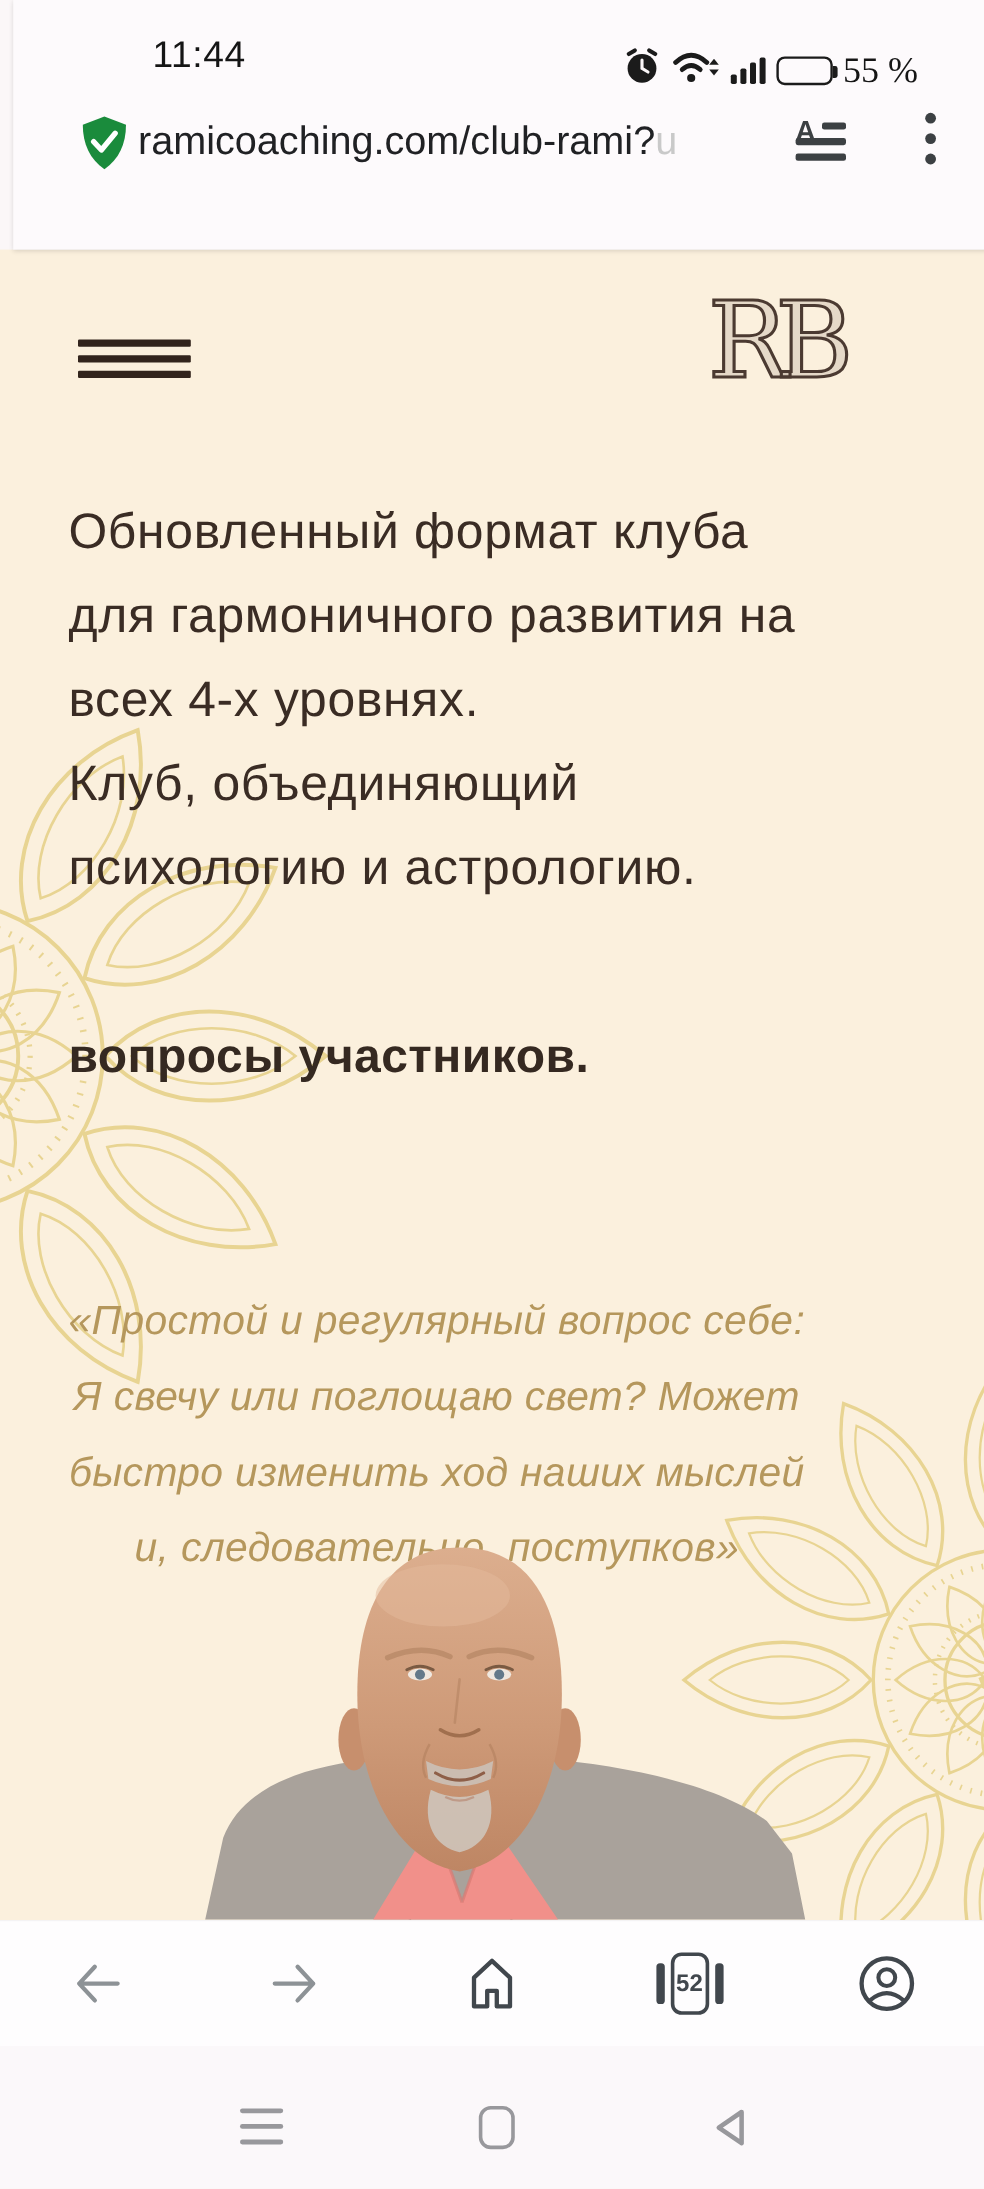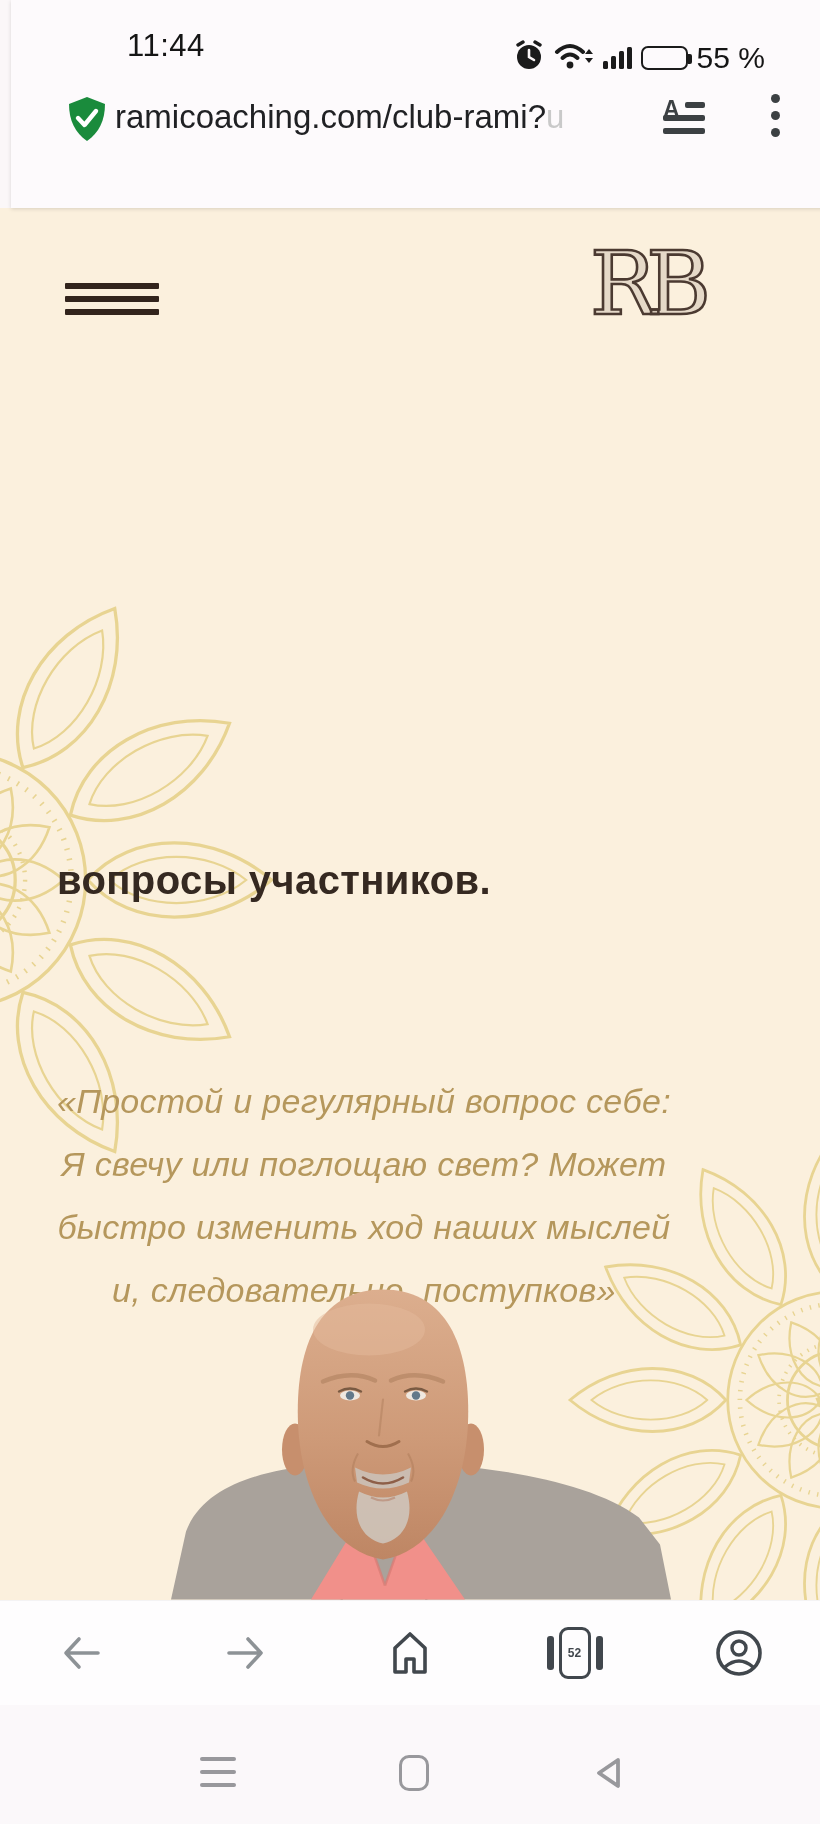--- a/index.html
+++ b/index.html
@@ -16,21 +16,21 @@
     background:#FDFAFC;
     box-shadow:0 1px 4px rgba(0,0,0,.14);
     z-index:10;
   }
   .statusbar { position:absolute; left:0; top:0; width:820px; height:80px; }
   .status-time {
     position:absolute; left:116px; top:28px;
     font-size:31px; font-weight:500; color:#151515; letter-spacing:.5px;
   }
   .status-right { position:absolute; right:66px; top:40px; display:flex; align-items:center; gap:9px; }
-  .batt-pct { font-size:30px; color:#151515; }
+  .batt-pct { font-size:30px; color:#151515;font-family:Liberation Serif, serif; }
   .sig-bars { display:flex; align-items:flex-end; gap:3px; height:22px; }
   .sig-bars i { display:block; width:5px; background:#1b1b1b; border-radius:1.5px; }
   .battery { position:relative; width:47px; height:24px; border:2.5px solid #1b1b1b; border-radius:7px; padding:2.5px; }
   .battery .fill { width:55%; height:100%; background:#1b1b1b; border-radius:3px; }
   .battery .nub { position:absolute; right:-6px; top:6px; width:4px; height:10px; background:#1b1b1b; border-radius:0 2px 2px 0; }
 
   .urlrow { position:absolute; left:0; top:80px; width:820px; height:90px; }
   .shield { position:absolute; left:56px; top:16px; }
   .url-text {
     position:absolute; left:104px; top:18px; width:520px;
@@ -88,21 +88,21 @@
     background:#FEFDFE; border-top:1px solid rgba(0,0,0,.04);
     display:flex; align-items:center; justify-content:space-between;
     padding:0 46px; z-index:10;
   }
   .tbtn { width:70px; height:70px; display:flex; align-items:center; justify-content:center; }
   .tabs-icon { position:relative; width:58px; height:52px; }
   .tabs-icon .mid {
     position:absolute; left:13px; top:0; width:32px; height:52px;
     border:3.5px solid #41474D; border-radius:9px;
     display:flex; align-items:center; justify-content:center;
-    font-size:12px; font-weight:700; color:#41474D; background:#FEFDFE;
+    font-size:20px; font-weight:700; color:#41474D; background:#FEFDFE;
   }
   .tabs-icon .flap { position:absolute; top:9px; width:7px; height:34px; background:#41474D; border-radius:3px; }
   .tabs-icon .flap.l { left:1px; } .tabs-icon .flap.r { right:1px; }
 
   
   .navbar { position:absolute; left:0; top:1705px; width:820px; height:119px; background:#FBF8FA; z-index:10; }
   .nav-menu { position:absolute; left:200px; top:52px; width:36px; height:30px; }
   .nav-menu i { position:absolute; left:0; width:36px; height:3.8px; background:#98989C; border-radius:2px; }
   .nav-menu i:nth-child(1){top:0} .nav-menu i:nth-child(2){top:13px} .nav-menu i:nth-child(3){top:26px}
   .nav-home { position:absolute; left:399px; top:50px; width:30px; height:36px;
@@ -216,20 +216,27 @@
     <text x="0" y="16" text-anchor="middle" font-size="52" fill="#E8D492" stroke="none" font-family="'DejaVu Sans', sans-serif">ॐ</text>
   </svg>
 
   <div class="hamburger">
       <i></i>
       <i></i>
       <i></i>
     </div>
   <div class="logo">RB</div>
 
+  <div class="heading">
+    <div>Обновленный формат клуба</div>
+    <div>для гармоничного развития на</div>
+    <div>всех 4-х уровнях.</div>
+    <div>Клуб, объединяющий</div>
+    <div>психологию и астрологию.</div>
+  </div>
 
   <div class="subheading">
     <div>вопросы участников.</div>
   </div>
 
   <div class="quote">
     <div>«Простой и регулярный вопрос себе:</div>
     <div>Я свечу или поглощаю свет? Может</div>
     <div>быстро изменить ход наших мыслей</div>
     <div>и, следовательно, поступков»</div>

